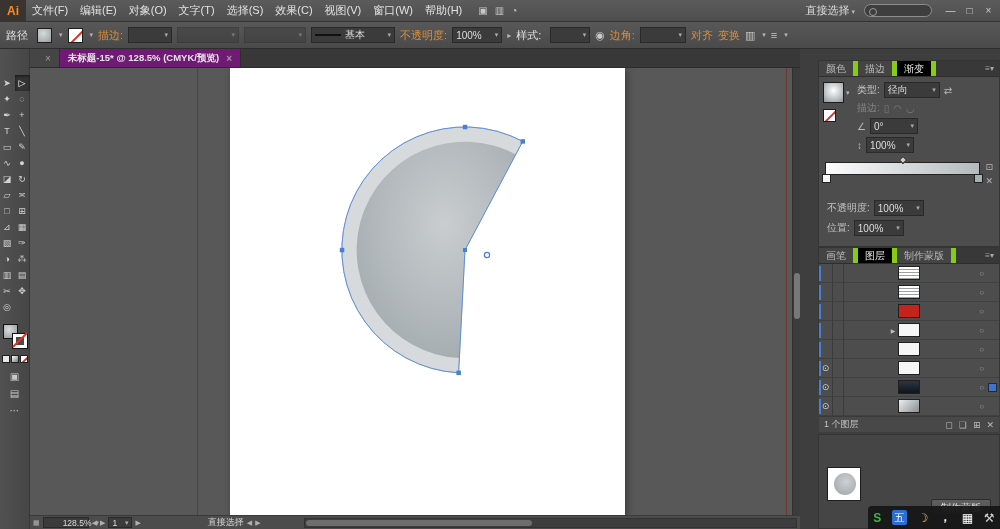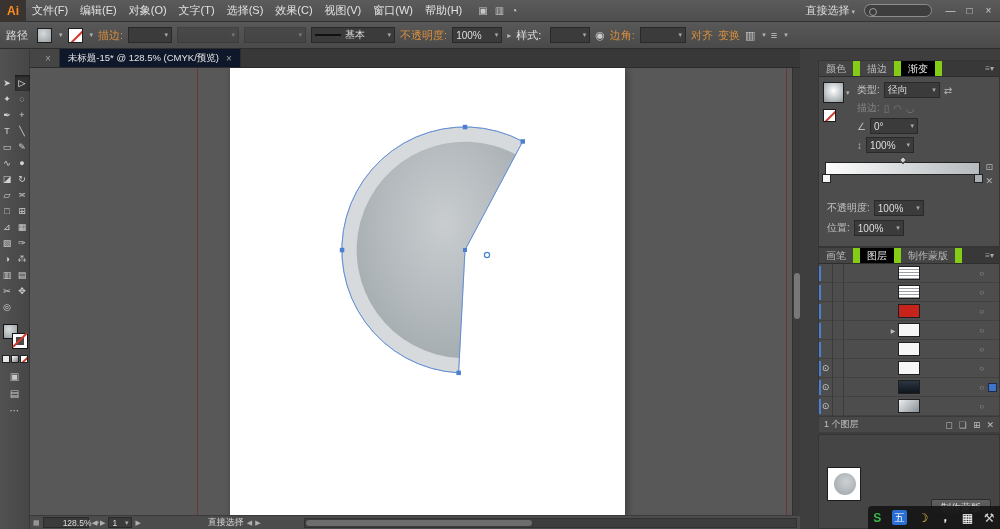--- a/index.html
+++ b/index.html
@@ -35,21 +35,21 @@
   .fcaret{font-size:7px;color:#a9a9a9;margin-left:auto;padding-left:4px;}
   .w44{width:44px;} .w50{width:50px;} .w56{width:56px;} .w62{width:62px;} .w84{width:84px;} .w40{width:40px;} .w46{width:46px;} .w48{width:48px;}
   .dim{opacity:.45;}
   .stroke-line{display:inline-block;width:26px;height:2px;background:#111;margin-right:4px;}
   .cb-icon{color:#c9c9c9;font-size:11px;cursor:default;}
   .tiny{font-size:8px;color:#b5b5b5;}
 
   
   .tabbar{position:absolute;left:30px;top:49px;width:770px;height:19px;background:#383838;display:flex;align-items:stretch;z-index:8;border-bottom:1px solid #2b2b2b;}
   .doc-tab{display:flex;align-items:center;padding:0 8px;font-size:9.5px;color:#b4b4b4;background:#454545;border-right:1px solid #2d2d2d;max-width:372px;white-space:nowrap;overflow:hidden;cursor:default;}
-  .doc-tab.active{background:#0f172a;color:#e4e4e4;}
+  .doc-tab.active{background:#701a75;color:#e4e4e4;font-weight:bold;}
   .doc-tab .close{margin-left:7px;color:#9d9d9d;font-size:10px;}
 
   
   .toolbar{position:absolute;left:0;top:49px;width:30px;height:480px;background:linear-gradient(90deg,#515151,#464646);
     border-right:1px solid #383838;z-index:8;display:flex;flex-direction:column;align-items:center;padding-top:26px;}
   .tools{display:grid;grid-template-columns:15px 15px;}
   .tool{width:15px;height:16px;display:flex;align-items:center;justify-content:center;font-size:9px;color:#d2d2d2;cursor:default;}
   .tool.active{background:#343434;box-shadow:inset 0 1px 3px rgba(0,0,0,.6);color:#fff;}
   .fs-widget{position:relative;width:24px;height:24px;margin-top:9px;}
   .fs-fill{position:absolute;left:0;top:0;width:15px;height:15px;border:1px solid #141414;background:radial-gradient(circle at 38% 35%,#dadddf,#8d9599);}
@@ -79,21 +79,21 @@
   .sb-zoom{width:46px;padding-left:19px;} .sb-page{width:24px;}
   .sb-arrow{font-size:7px;color:#b0b0b0;cursor:default;}
   .sb-tool{margin-left:64px;color:#d5d5d5;font-size:9px;white-space:nowrap;}
   .hscroll{flex:1;height:10px;margin-left:40px;background:#3d3d3d;border:1px solid #323232;position:relative;}
   .hscroll .hthumb{position:absolute;left:1px;top:1px;width:46%;height:6px;background:#6d6d6d;border-radius:3px;}
 
   
   .rightdock{position:absolute;left:800px;top:49px;width:200px;height:480px;background:#3e3e3e;z-index:5;}
   .panel{position:absolute;left:18px;width:182px;background:#4d4d4d;border:1px solid #353535;}
   .ptabs{height:16px;display:flex;align-items:stretch;background:#383838;font-size:10px;border-bottom:1px solid #2e2e2e;}
-  .ptab{display:flex;align-items:center;padding:0 7px;color:#b9b9b9;background:#444;border-right:7px solid #84cc16;cursor:default;white-space:nowrap;}
+  .ptab{display:flex;align-items:center;padding:0 7px;color:#b9b9b9;background:#444;border-right:5px solid #84cc16;cursor:default;white-space:nowrap;}
   .ptab.active{background:#000000;color:#ececec;}
   .pmenu{margin-left:auto;color:#a8a8a8;font-size:8px;padding:0 5px;display:flex;align-items:center;}
 
   
   .gbody{display:flex;padding:5px 4px 0 4px;}
   .gleft{width:32px;display:flex;flex-direction:column;align-items:flex-start;gap:6px;}
   .gswatch-row{display:flex;align-items:center;}
   .gswatch{width:21px;height:21px;border:1px solid #1c1c1c;background:radial-gradient(circle at 50% 40%,#ffffff,#8d969b);}
   .mini-fs{width:13px;height:13px;border:1px solid #1c1c1c;background:#fff;position:relative;overflow:hidden;}
   .mini-fs::after{content:"";position:absolute;left:-3px;top:5px;width:20px;height:1.5px;background:#d23a2e;transform:rotate(-45deg);}

